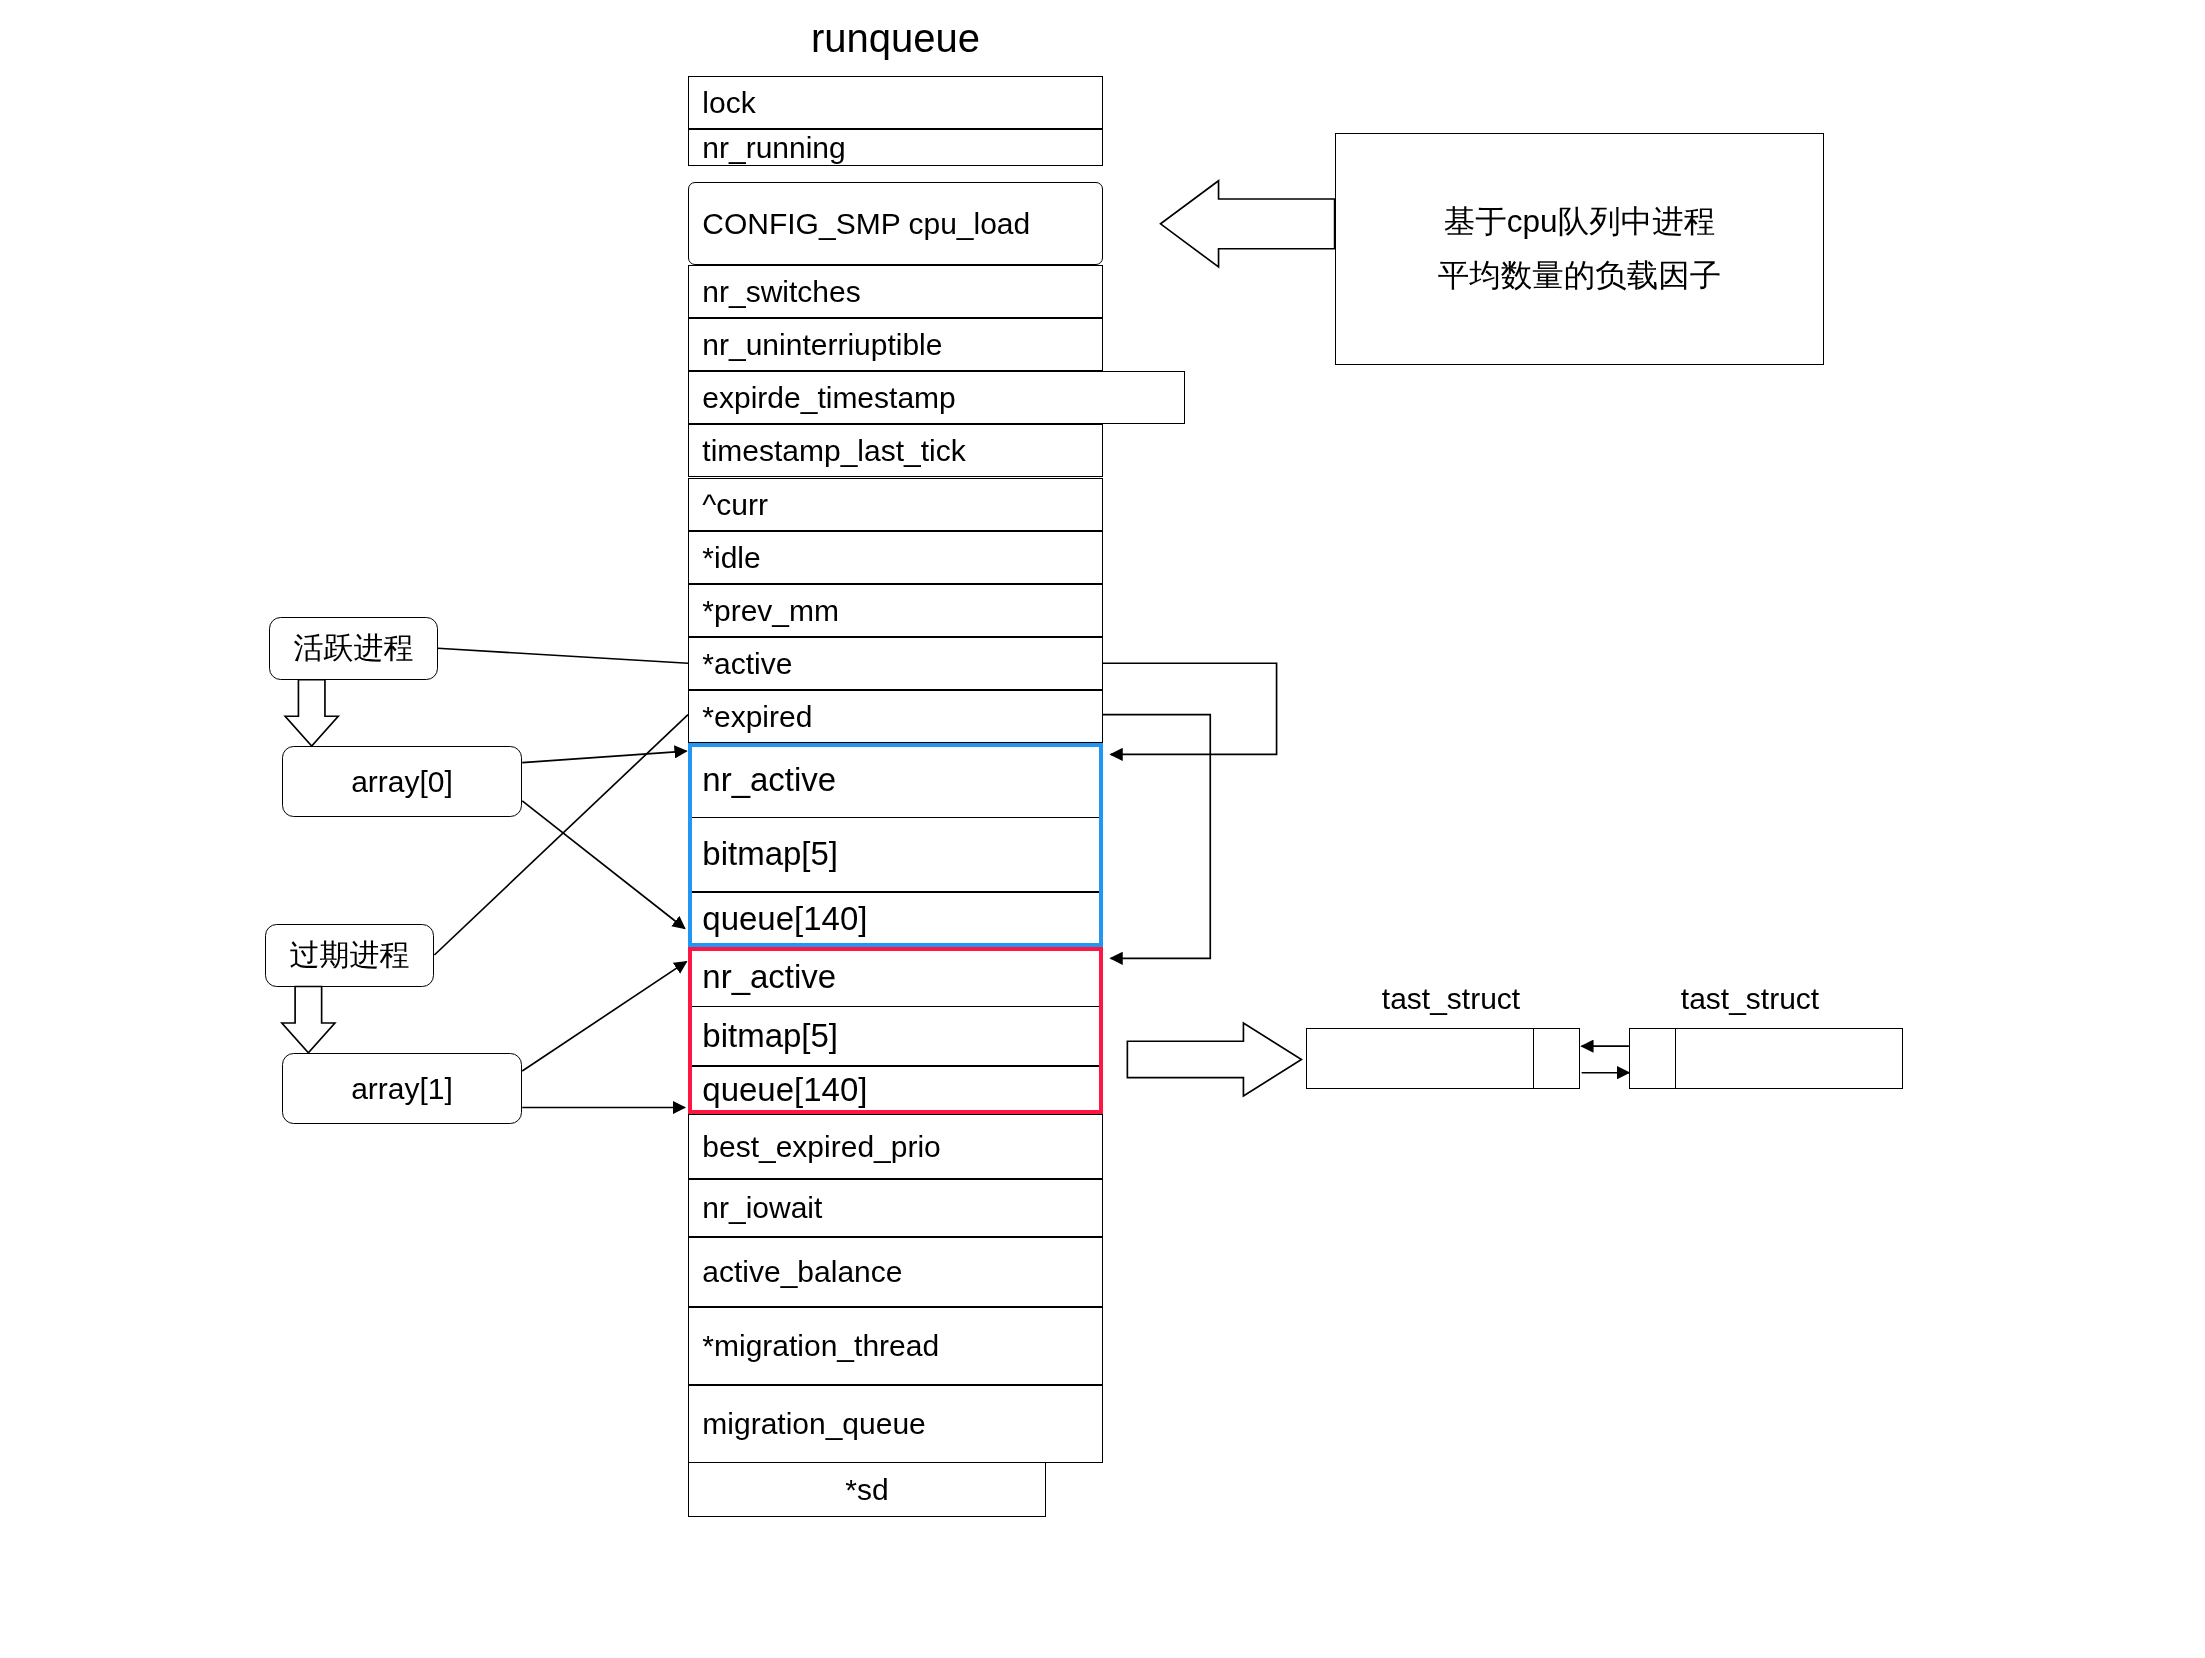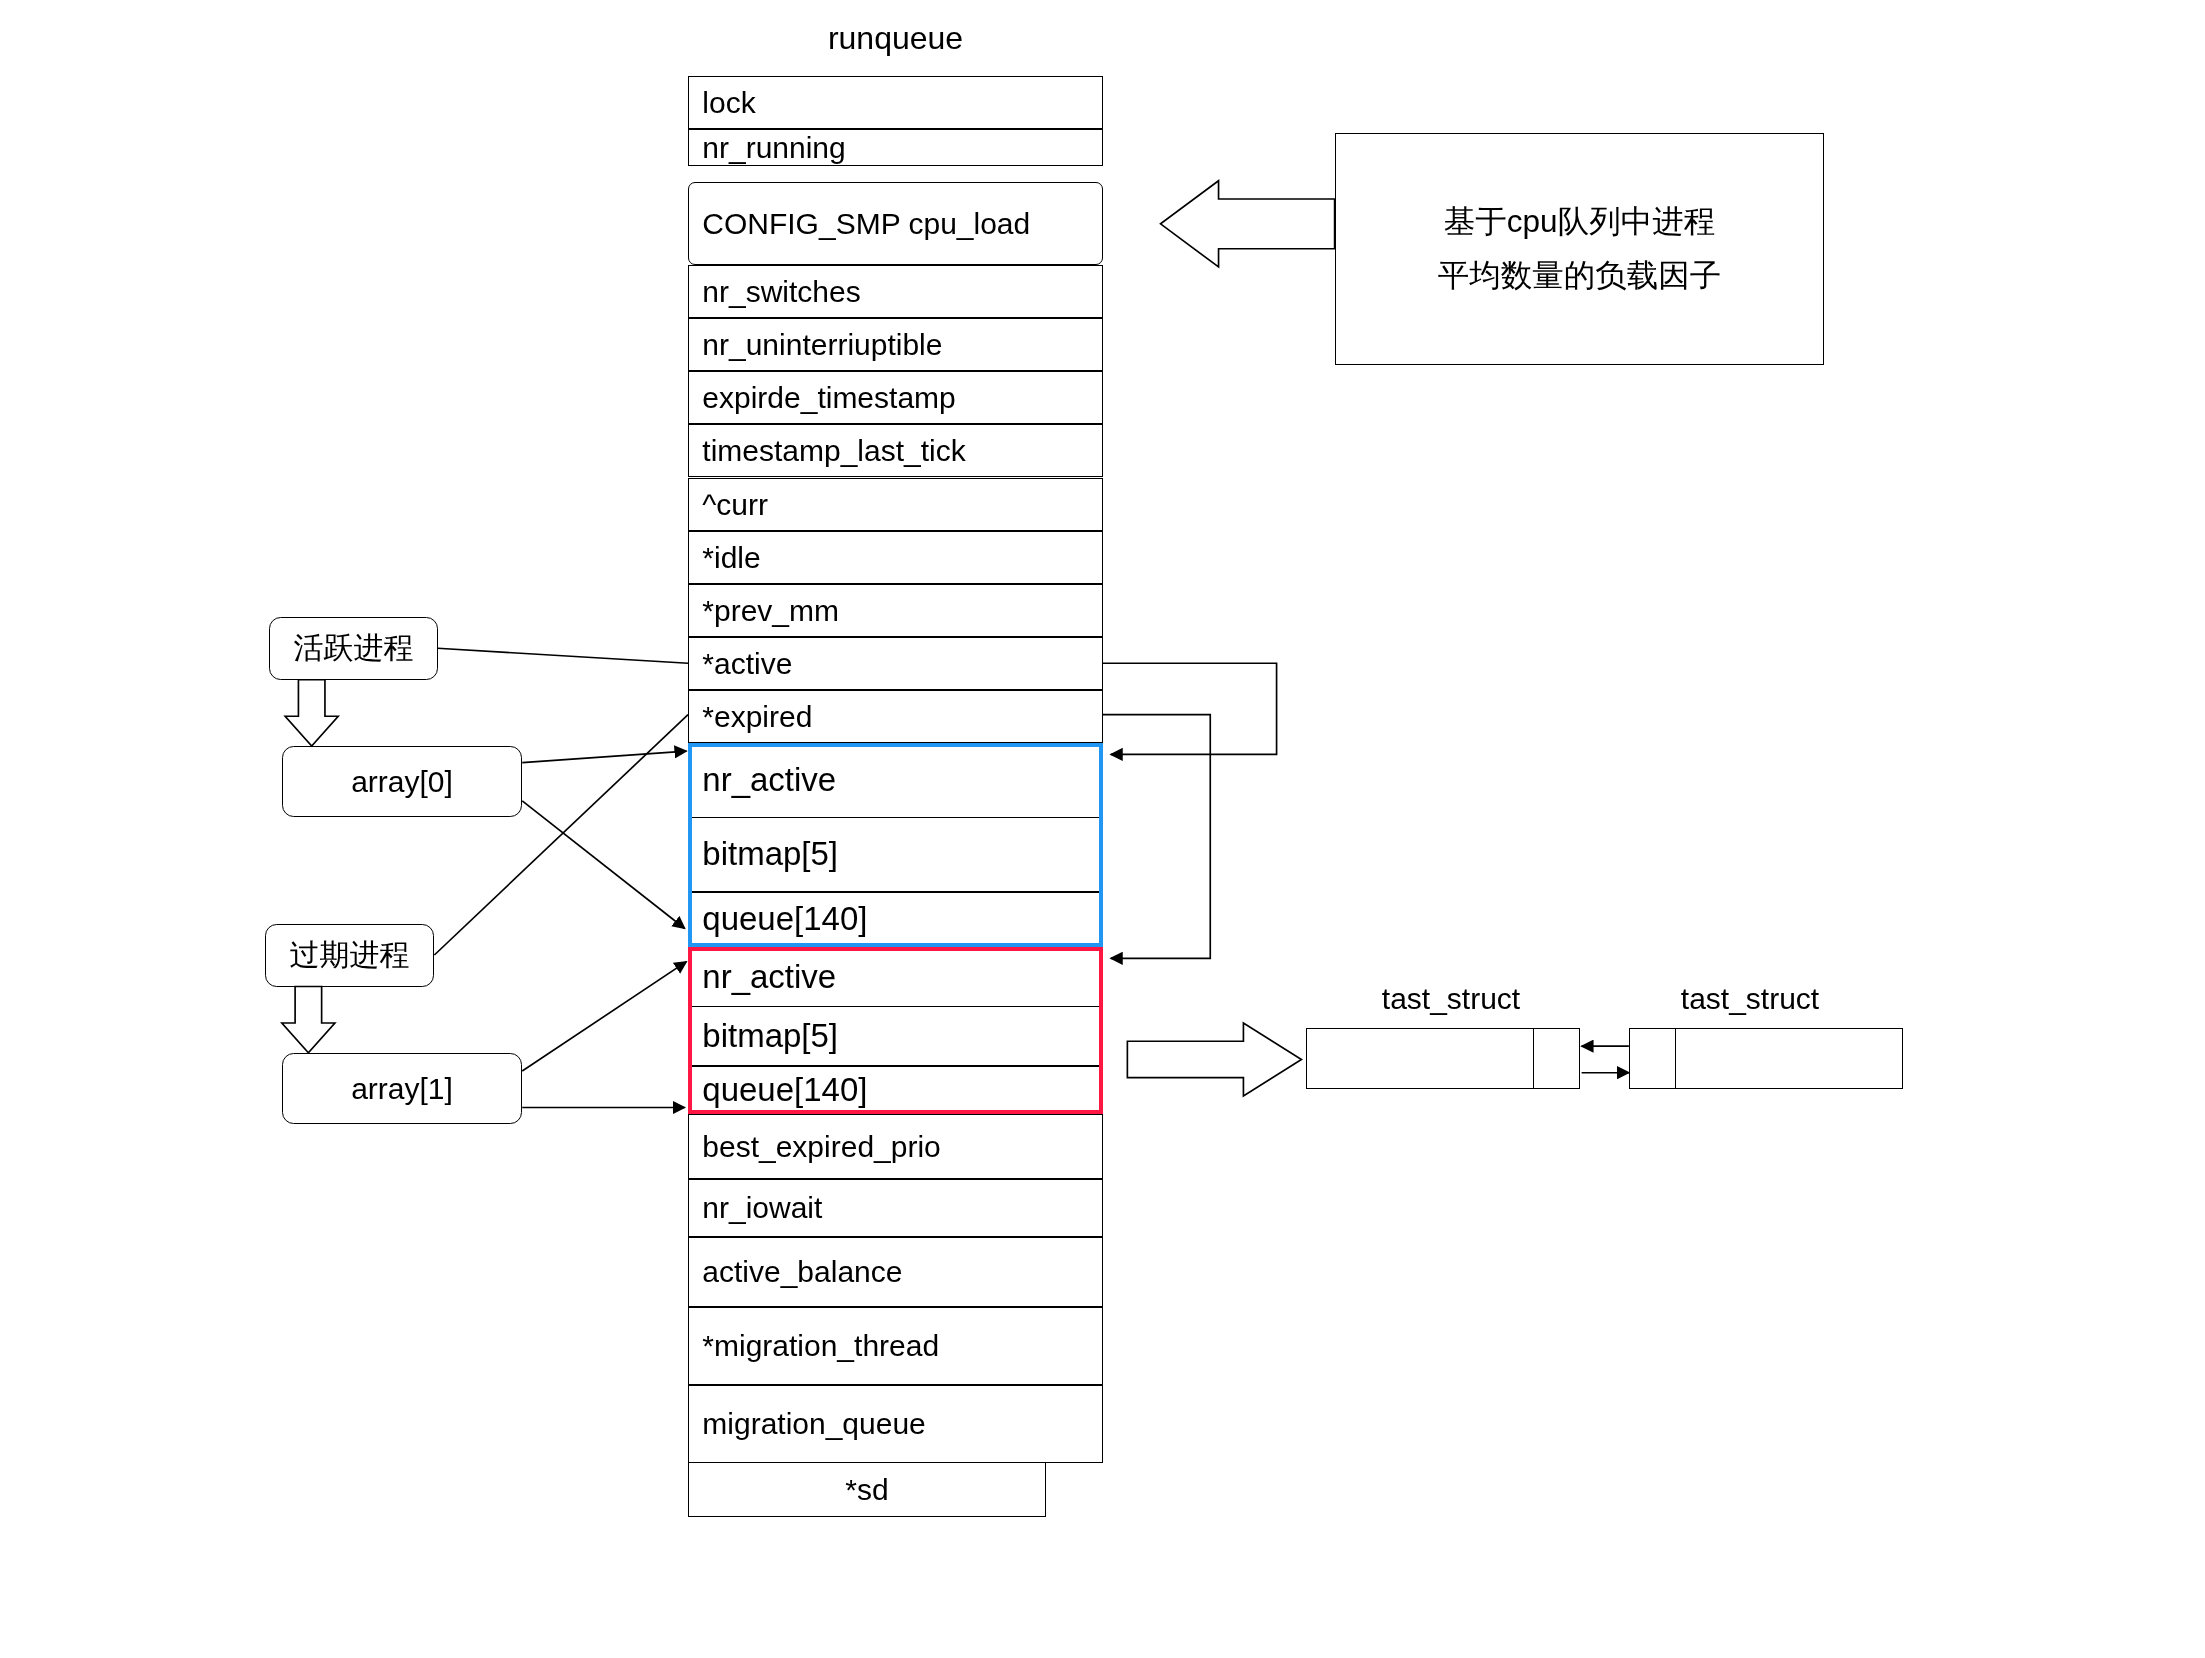--- a/index.html
+++ b/index.html
@@ -36,28 +36,28 @@
     justify-content: center;
   }
   .plain-label { display: flex; align-items: center; justify-content: center; }
   .note-box { border: 1.7px solid #000; background: #fff; display:flex; flex-direction:column; align-items:center; justify-content:center; font-size:31.5px; line-height:1.7; }
   svg.overlay { position:absolute; left:0; top:0; width:2205px; height:1658px; pointer-events:none; }
 </style>
 </head>
 <body>
 <div class="canvas">
 
-<div class="abs plain-label" style="left:680px; top:18px; width:431px; height:41px; font-size:32px;">runqueue</div>
+<div class="abs plain-label" style="left:680px; top:18px; width:431px; height:41px; font-size:40px;">runqueue</div>
 
 <div class="abs cell" style="left:688px; top:76px;  width:415px; height:53px;">lock</div>
 <div class="abs cell" style="left:688px; top:129px; width:415px; height:37px;">nr_running</div>
 <div class="abs cell" style="left:688px; top:182px; width:415px; height:83px;border-radius:7px;">CONFIG_SMP  cpu_load</div>
 <div class="abs cell" style="left:688px; top:265px; width:415px; height:53px;">nr_switches</div>
 <div class="abs cell" style="left:688px; top:318px; width:415px; height:53px;">nr_uninterriuptible</div>
-<div class="abs cell" style="left:688px; top:371px; width:415px; height:53px;">expirde_timestamp</div>
+<div class="abs cell" style="left:688px; top:371px; width:497px; height:53px;">expirde_timestamp</div>
 <div class="abs cell" style="left:688px; top:424px; width:415px; height:53px;">timestamp_last_tick</div>
 <div class="abs cell" style="left:688px; top:478px; width:415px; height:53px;">^curr</div>
 <div class="abs cell" style="left:688px; top:531px; width:415px; height:53px;">*idle</div>
 <div class="abs cell" style="left:688px; top:584px; width:415px; height:53px;">*prev_mm</div>
 <div class="abs cell" style="left:688px; top:637px; width:415px; height:53px;">*active</div>
 <div class="abs cell" style="left:688px; top:690px; width:415px; height:53px;">*expired</div>
 
 <div class="abs cell" style="left:688px; top:743px;  width:415px; height:75px; font-size:33px;">nr_active</div>
 <div class="abs cell" style="left:688px; top:817px;  width:415px; height:75px; font-size:33px;">bitmap[5]</div>
 <div class="abs cell" style="left:688px; top:892px; width:415px; height:55px; font-size:33px;">queue[140]</div>

